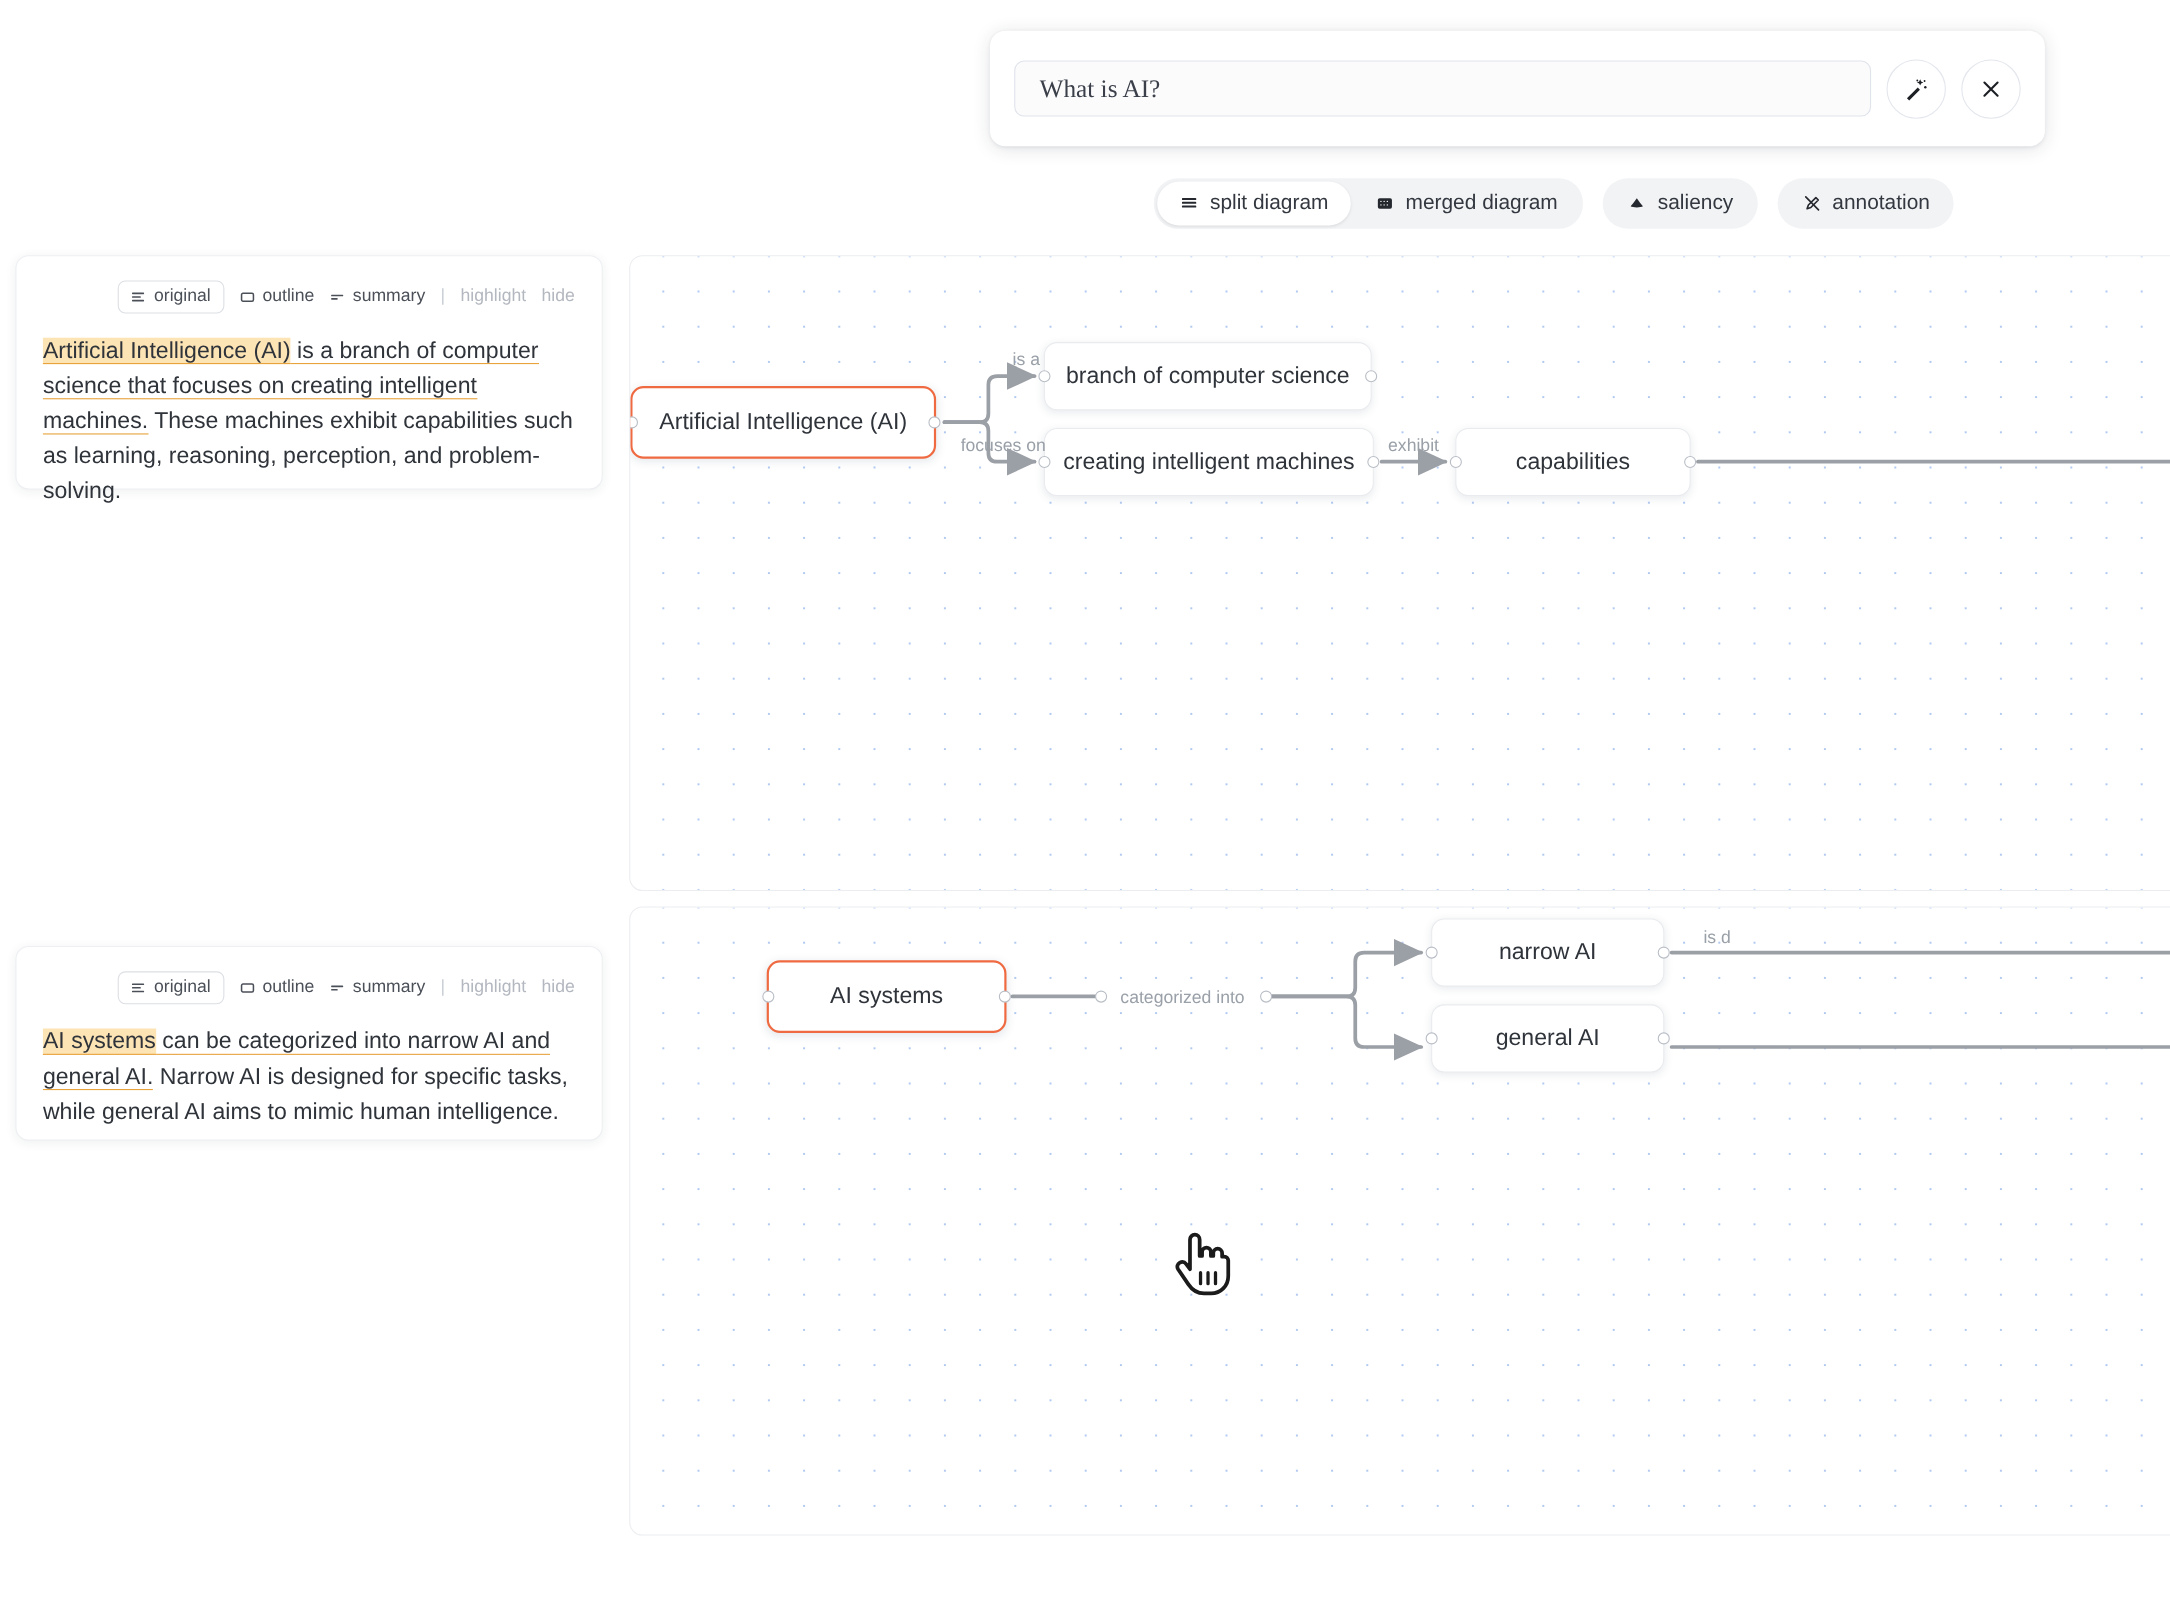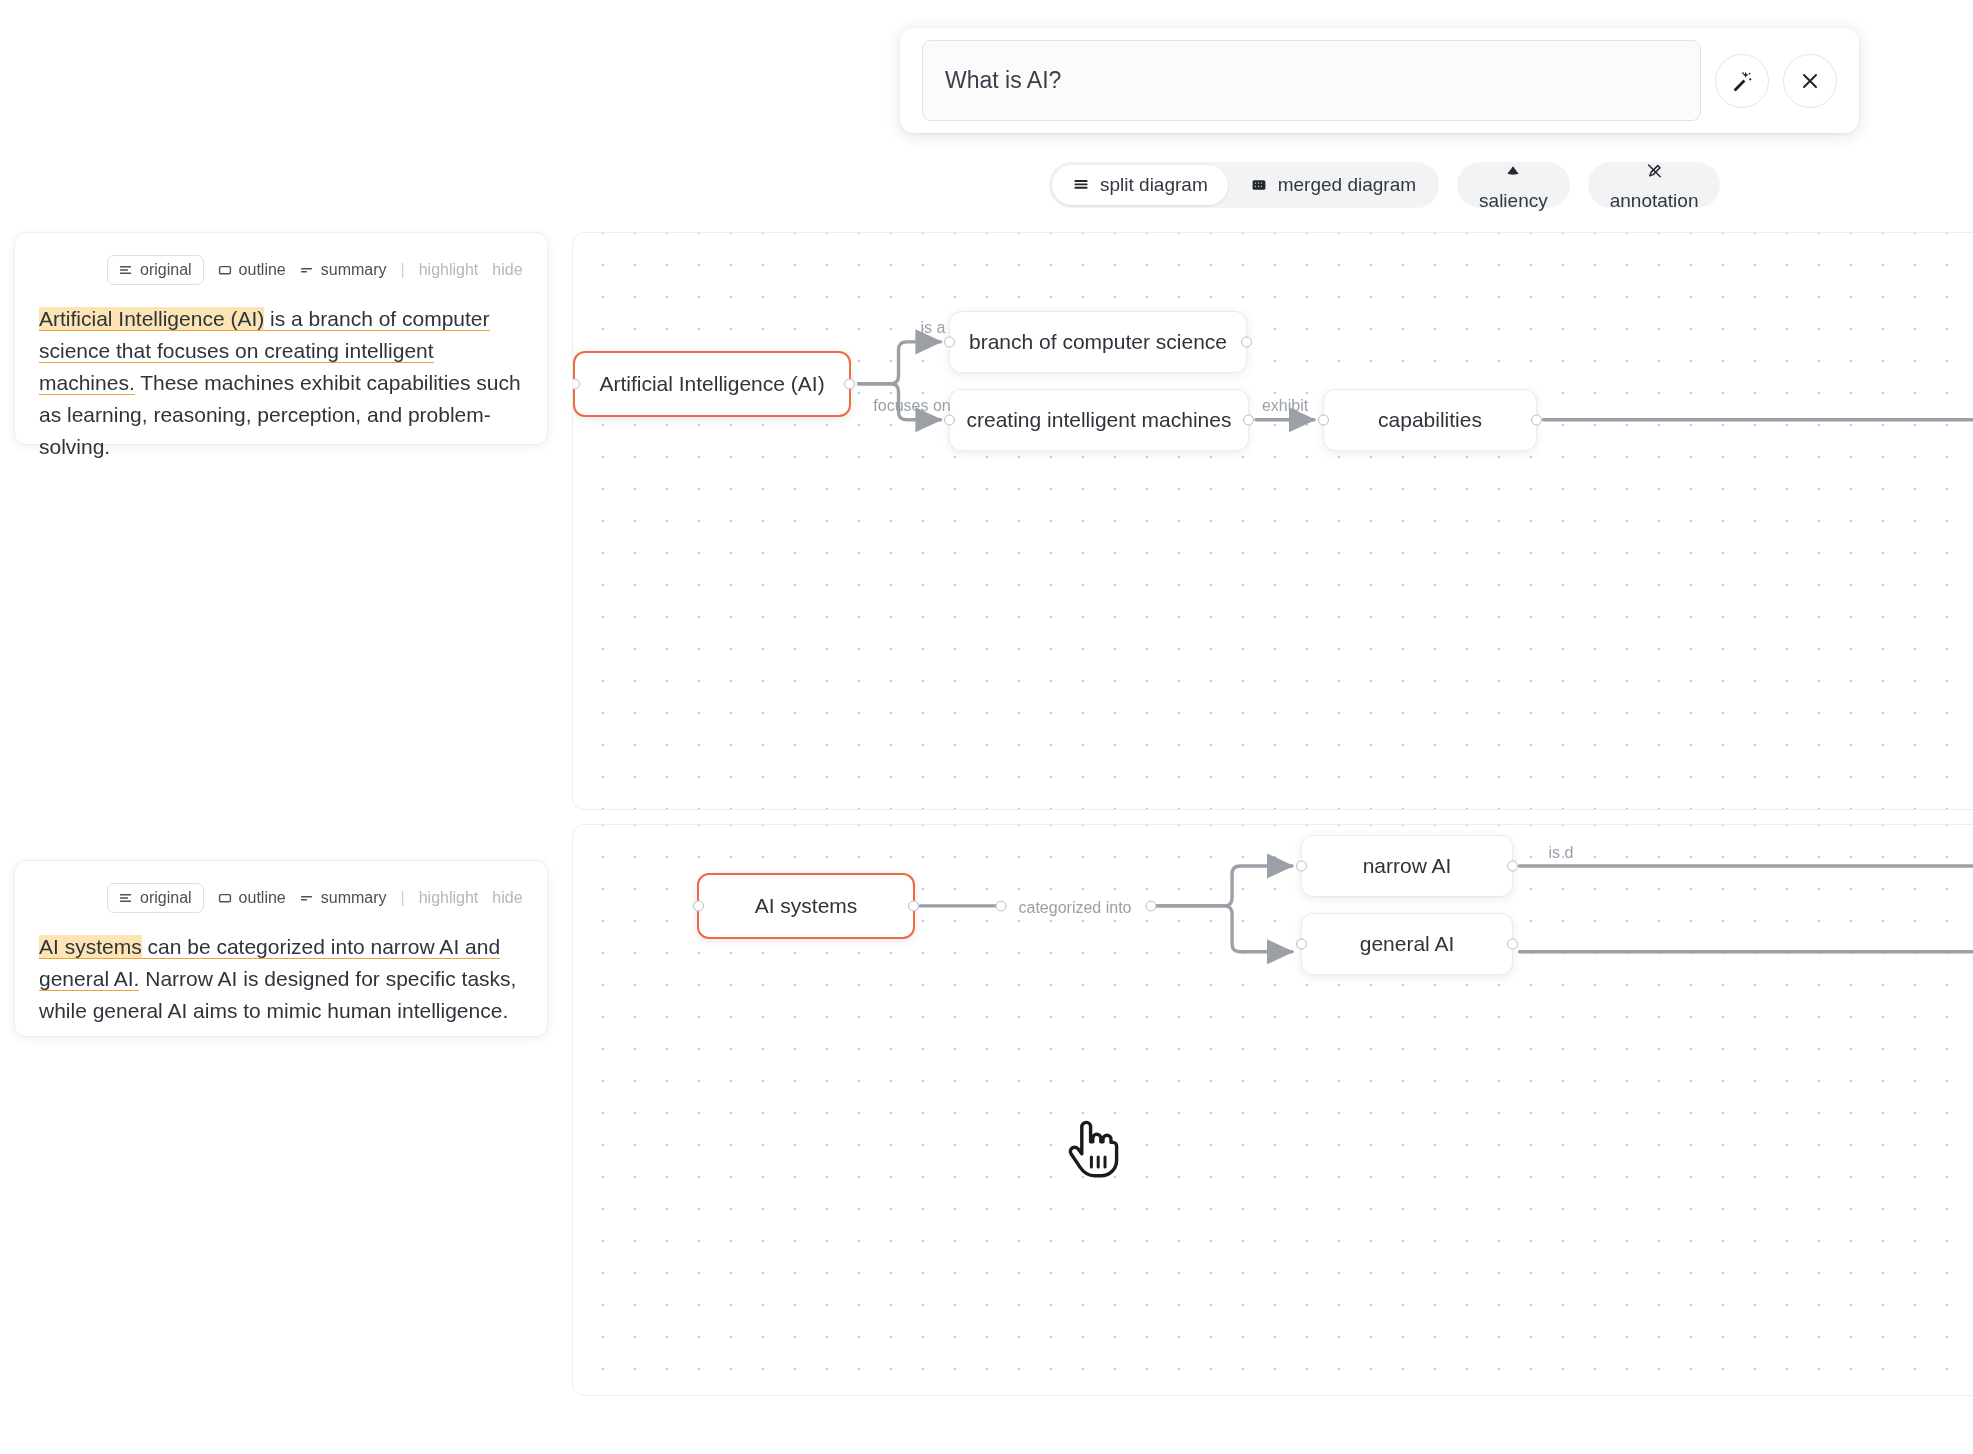--- a/index.html
+++ b/index.html
@@ -29,25 +29,25 @@
     background: #ffffff;
     border-radius: 14px;
     box-shadow: 0 2px 16px rgba(30,40,60,0.13), 0 1px 3px rgba(30,40,60,0.07);
     display: flex;
     align-items: center;
     padding: 0 22px;
     gap: 14px;
   }
   .search-input {
     flex: 1;
-    height: 81px;
+    height: 51px;
     border: 1px solid #dfe3ea;
     border-radius: 9px;
     background: #fbfbfc;
-    font-family: Liberation Sans, sans-serif;
+    font-family: Liberation Serif, serif;
     font-size: 23px;
     color: #3a3f49;
     padding: 0 22px;
     outline: none;
   }
   .search-input::placeholder { color: #a8adb6; }
 
   .round-btn {
     width: 54px;
     height: 54px;
@@ -92,21 +92,20 @@
     background: transparent;
     border: none;
     font-family: "Liberation Sans", sans-serif;
   }
   .pill.active { background: #ffffff; box-shadow: 0 1px 3px rgba(0,0,0,0.10); justify-content: space-between; }
   .pill.solo {
     background: #f2f3f5;
     height: 46px;
     border-radius: 23px;
     padding: 0 22px;
-    flex-direction: column;
   }
   .pill-ico { display: flex; align-items: center; justify-content: center; width: 18px; height: 18px; }
 
   
   .text-card {
     position: absolute;
     background: #ffffff;
     border: 1px solid #edeff2;
     border-radius: 12px;
     box-shadow: 0 2px 10px rgba(30,40,60,0.07);

